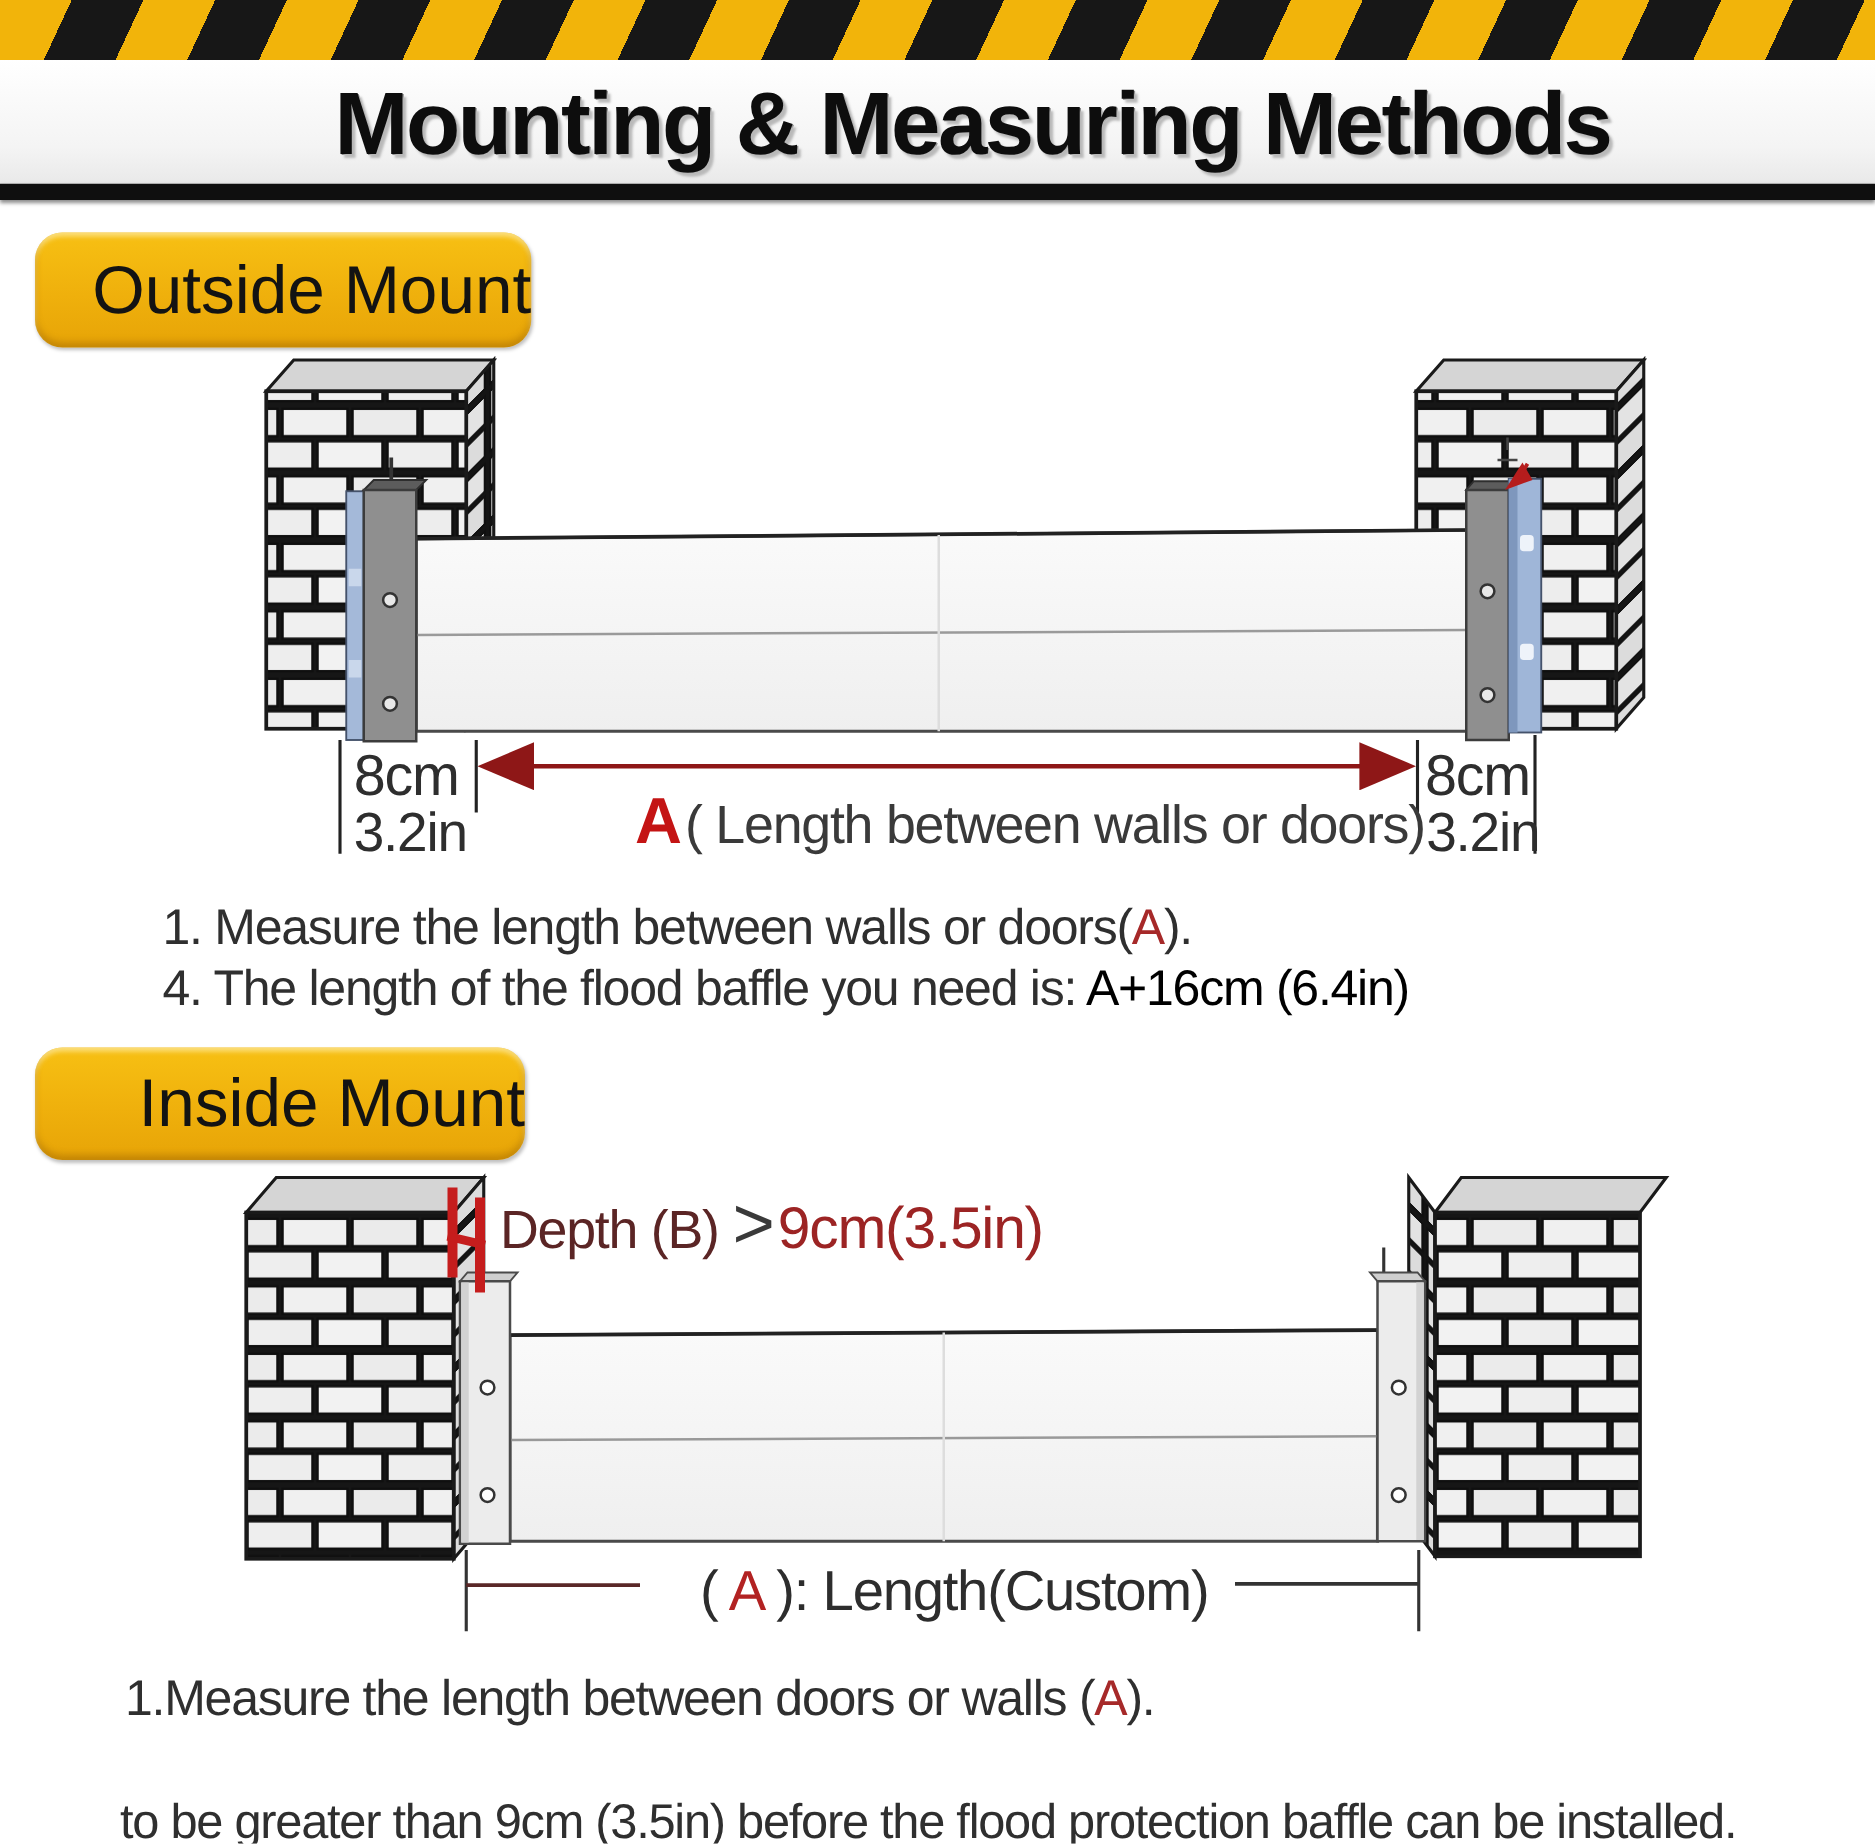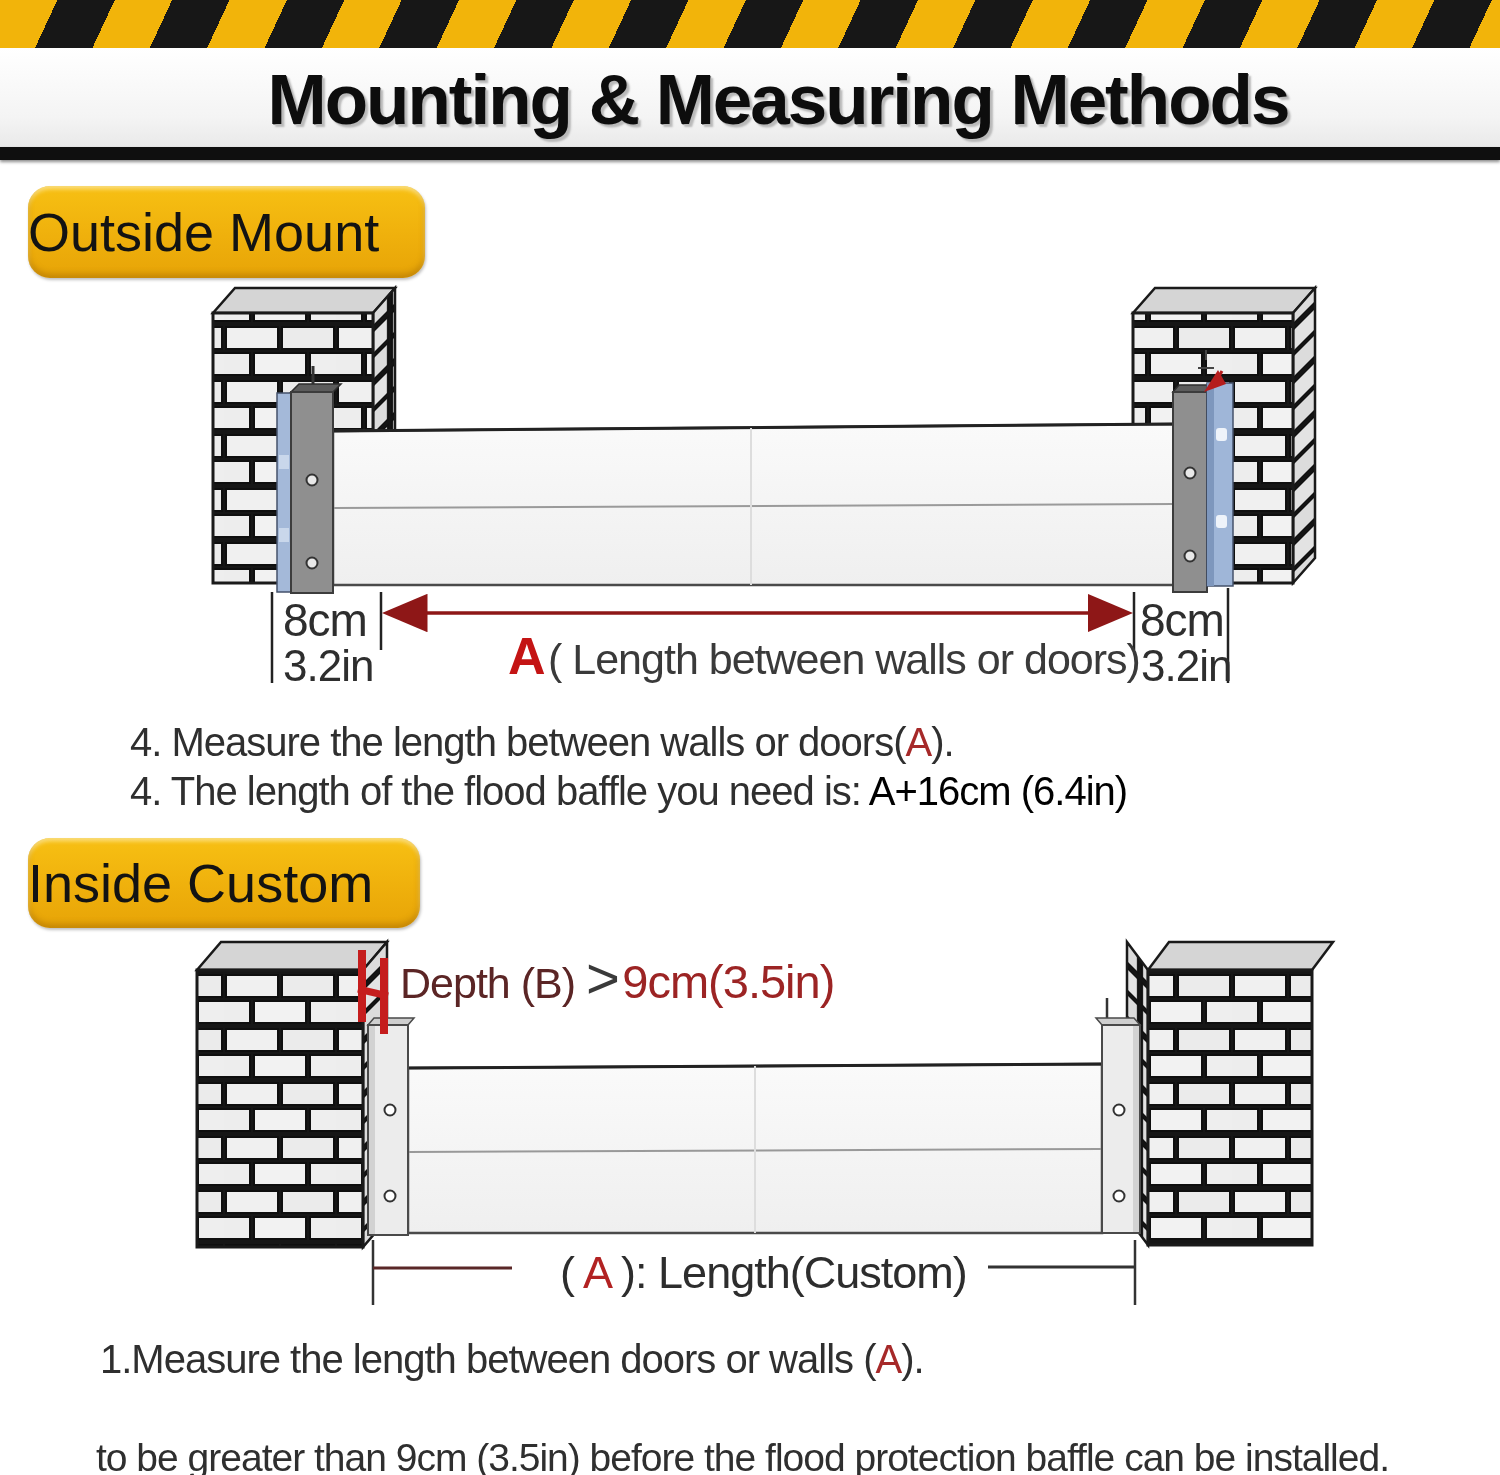--- a/index.html
+++ b/index.html
@@ -24,21 +24,21 @@
   }
   .black-bar{
     position:absolute;left:0;top:147px;width:1500px;height:13px;background:#0f0f0f;
     box-shadow:0 2px 3px rgba(0,0,0,.45);
   }
   
   .badge{
     position:absolute;border-radius:22px;
     background:linear-gradient(#f7c013 0%,#efb00c 55%,#e7a407 100%);
     box-shadow:inset 0 -4px 6px rgba(150,95,0,.45),inset 0 3px 4px rgba(255,235,160,.8),1px 2px 3px rgba(0,0,0,.25);
-    color:#131313;text-align:left;white-space:nowrap;
+    color:#131313;text-align:right;white-space:nowrap;
   }
   .badge-outside{left:28px;top:186px;width:397px;height:92px;font-size:54px;line-height:92px;}
   .badge-inside{left:28px;top:838px;width:392px;height:90px;font-size:54px;line-height:90px;}
   
   svg.diagram{position:absolute;left:0;display:block;}
   svg text{font-family:"Liberation Sans",sans-serif;letter-spacing:-1px;}
   
   .step{
     position:absolute;white-space:nowrap;color:#2f2f2f;font-size:40px;letter-spacing:-1px;
   }
@@ -50,21 +50,21 @@
 <body>
 
 <div id="canvas">
 
   <div class="tape"></div>
   <div class="title-band"></div>
   <div class="page-title">Mounting &amp; Measuring Methods</div>
   <div class="black-bar"></div>
 
   <div class="badge badge-outside">Outside Mount</div>
-  <div class="badge badge-inside">Inside Custom</div>
+  <div class="badge badge-inside">Inside Mount</div>
 
   <svg class="diagram" style="top:270px" width="1500" height="430" viewBox="0 270 1500 430">
     <defs>
       <pattern id="brick" width="112" height="54" patternUnits="userSpaceOnUse">
         <rect width="112" height="54" fill="#161616"></rect>
         <rect x="2" y="3" width="52" height="22" fill="#f0f0f0" stroke="#0f0f0f" stroke-width="2"></rect>
         <rect x="58" y="3" width="52" height="22" fill="#ebebeb" stroke="#0f0f0f" stroke-width="2"></rect>
         <rect x="-26" y="29" width="52" height="22" fill="#ededed" stroke="#0f0f0f" stroke-width="2"></rect>
         <rect x="30" y="29" width="52" height="22" fill="#f2f2f2" stroke="#0f0f0f" stroke-width="2"></rect>
         <rect x="86" y="29" width="52" height="22" fill="#eeeeee" stroke="#0f0f0f" stroke-width="2"></rect>
@@ -145,21 +145,21 @@
     <text x="283" y="681" font-size="44" fill="#2e2e2e">3.2in</text>
     <text x="508" y="674">
       <tspan font-size="52" font-weight="bold" fill="#c41414">A</tspan>
       <tspan font-size="43" fill="#3a3a3a">( Length between walls or doors)</tspan>
     </text>
     <text x="1140" y="636" font-size="46" fill="#2e2e2e">8cm</text>
     <text x="1141" y="681" font-size="44" fill="#2e2e2e">3.2in</text>
   </svg>
 
   <div class="step" style="left:130px;top:720px">
-    <span>4. Measure the length between walls or doors(</span><span class="red-a">A</span><span>).</span>
+    <span>1. Measure the length between walls or doors(</span><span class="red-a">A</span><span>).</span>
   </div>
   <div class="step" style="left:130px;top:769px">
     <span>4. The length of the flood baffle you need is: </span><span class="red-val">A+16cm (6.4in)</span>
   </div>
 
   <svg class="diagram" style="top:925px" width="1500" height="405" viewBox="0 925 1500 405">
 
     <g>
       <polygon points="197,970 363,970 387,942 221,942" fill="#d5d5d5" stroke="#1a1a1a" stroke-width="2.5"></polygon>
       <polygon points="363,970 387,942 387,1219 363,1247" fill="url(#sideBricksR)" stroke="#1a1a1a" stroke-width="2.5"></polygon>

